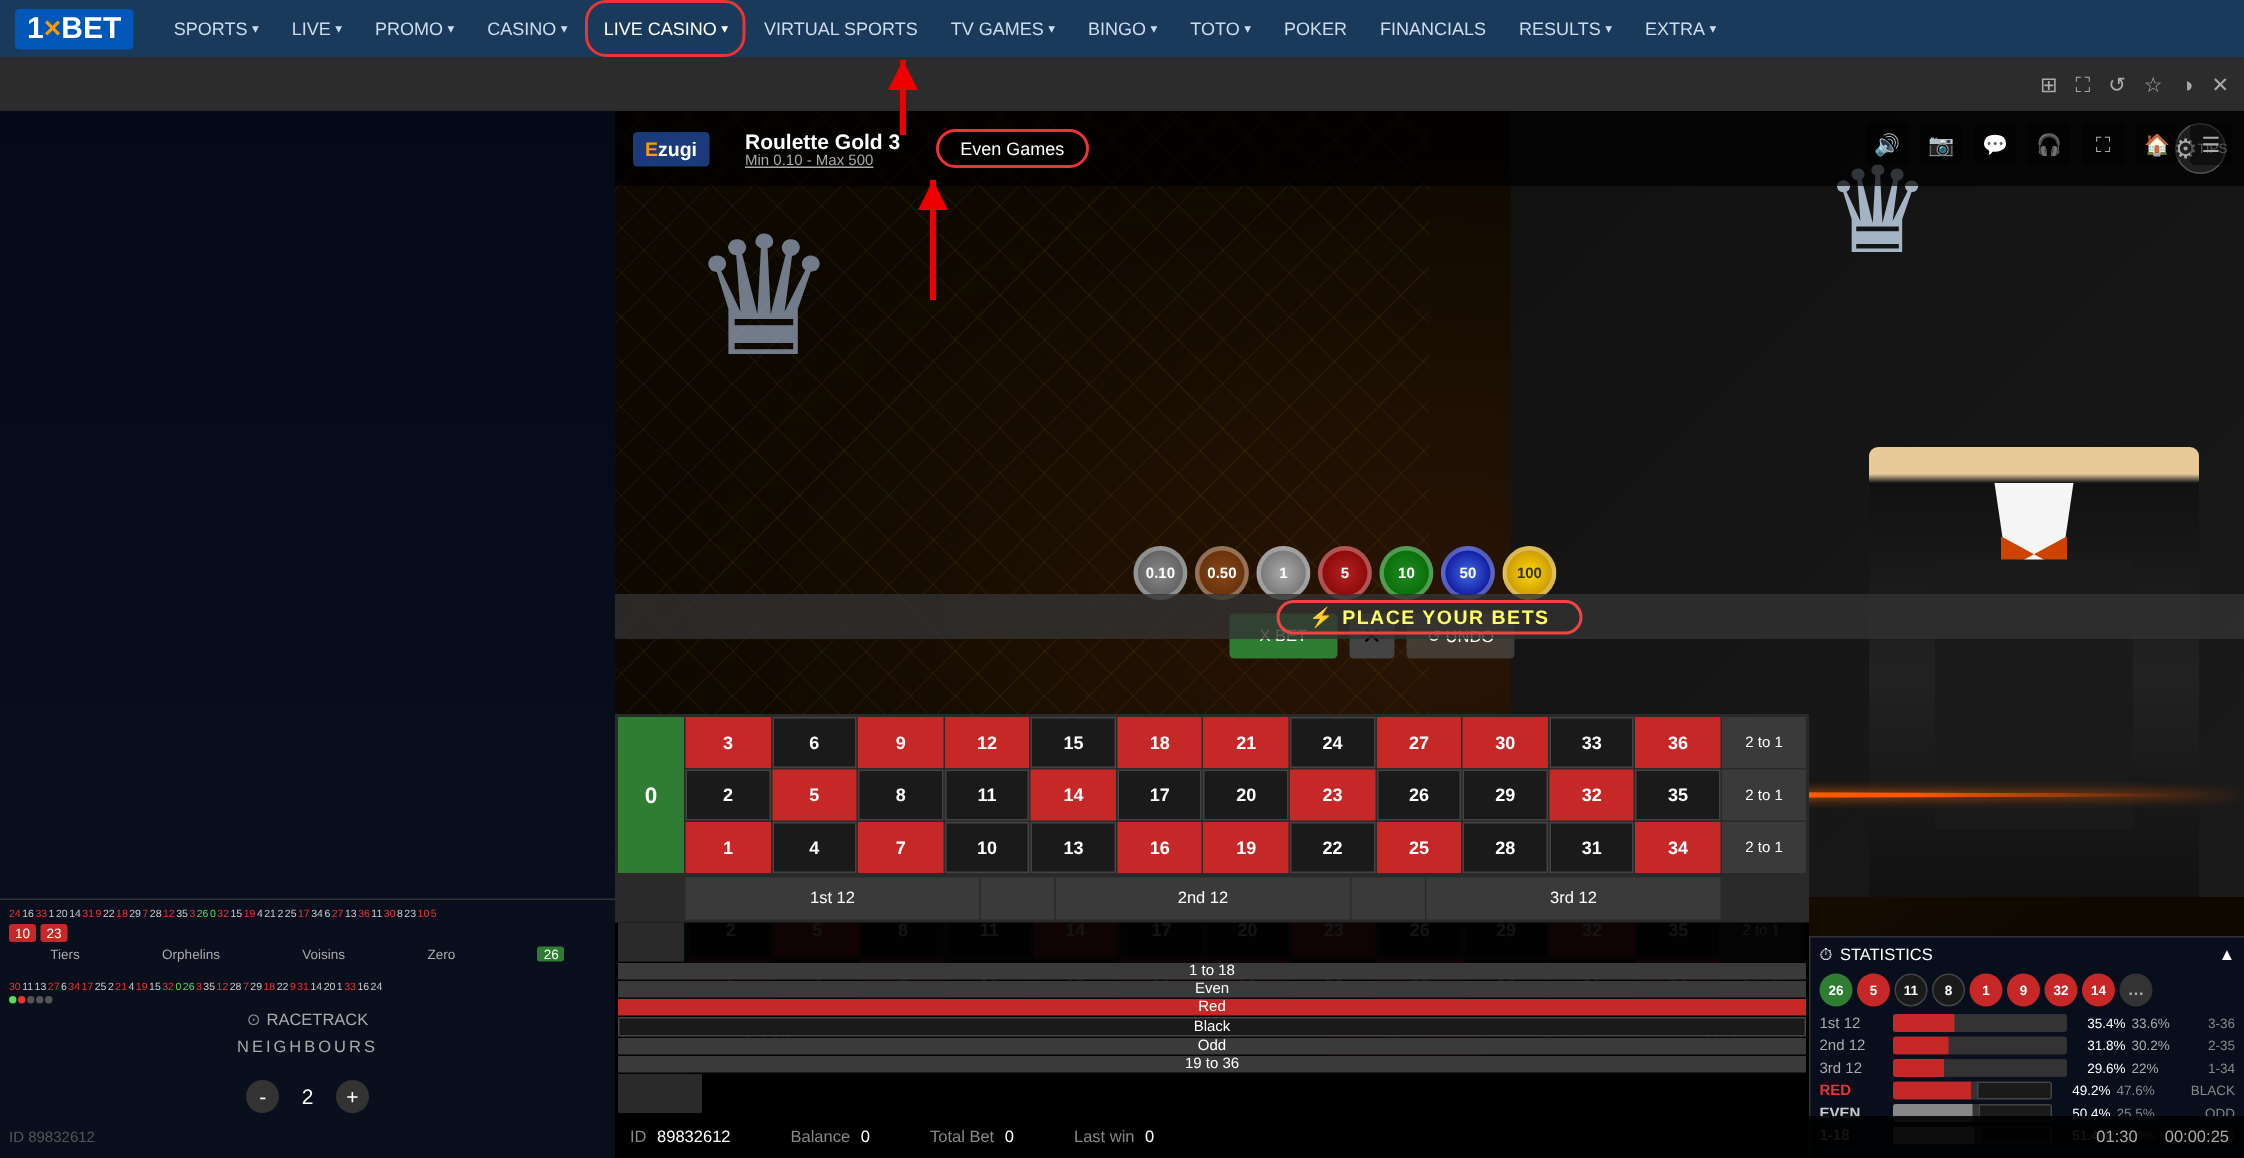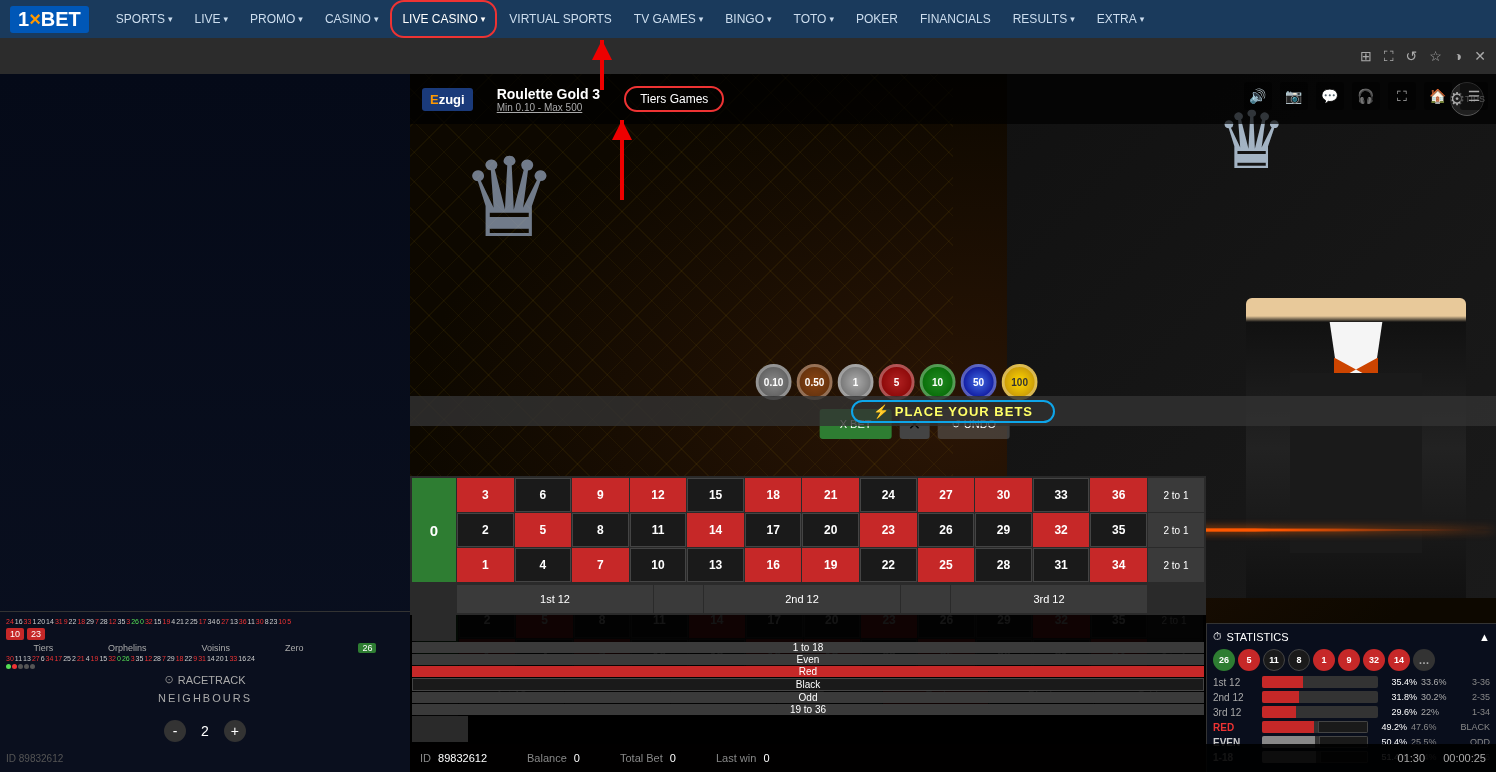--- a/index.html
+++ b/index.html
@@ -167,21 +167,21 @@
       right: 0;
       height: 30px;
       background: rgba(50,50,50,0.8);
       display: flex;
       align-items: center;
       justify-content: center;
       z-index: 5;
     }
     .place-bets-text {
       background: transparent;
-      border: 2px solid #0ea5e9;
+      border: 2px solid #ef4444;
       border-radius: 14px;
       color: #ff6;
       font-size: 13px;
       font-weight: bold;
       padding: 2px 20px;
       letter-spacing: 1px;
     }
 
     
     .chip-row {
@@ -445,21 +445,21 @@
         <span style="font-size:7px; color:#e33;">10</span>
         <span style="font-size:7px; color:#e33;">5</span>
       </div>
 
       <div style="display:flex; gap:3px; margin-bottom:3px;">
         <span style="background:#c62828; color:#fff; font-size:9px; padding:1px 4px; border-radius:2px;">10</span>
         <span style="background:#c62828; color:#fff; font-size:9px; padding:1px 4px; border-radius:2px;">23</span>
       </div>
 
       <div style="position:relative; margin-bottom:4px;">
-        <div style="display:flex; justify-content:space-around; font-size:9px; color:#aaa; margin-bottom:2px;">
+        <div style="display:flex; justify-content:space-around; font-size:9px; color:#aaa; margin-bottom:14px;">
           <span>Tiers</span>
           <span>Orphelins</span>
           <span>Voisins</span>
           <span>Zero</span>
           <span style="background:#2e7d32; color:#fff; padding:0 4px; border-radius:2px;">26</span>
         </div>
 
         <div style="display:flex; gap:1px; flex-wrap:wrap;">
           <span style="font-size:7px; color:#e33;">30</span>
           <span style="font-size:7px; color:#ccc;">11</span>
@@ -555,21 +555,21 @@
     </div>
 
     <div class="game-header">
       <div class="ezugi-logo">
         <span style="color:#f90;">E</span><span>zugi</span>
       </div>
       <div class="game-title-area">
         <div class="game-title">Roulette Gold 3</div>
         <div class="game-subtitle">Min 0.10 - Max 500</div>
       </div>
-      <button class="more-games-btn">Tiers Games</button>
+      <button class="more-games-btn">Even Games</button>
       <div class="tips-btn">
         <span style="font-size:18px; color:#aaa;">⚙</span>
         <span style="font-size:9px;">TIPS</span>
       </div>
     </div>
 
     <div class="game-controls-top">
       <div class="ctrl-icon">🔊</div>
       <div class="ctrl-icon">📷</div>
       <div class="ctrl-icon">💬</div>

